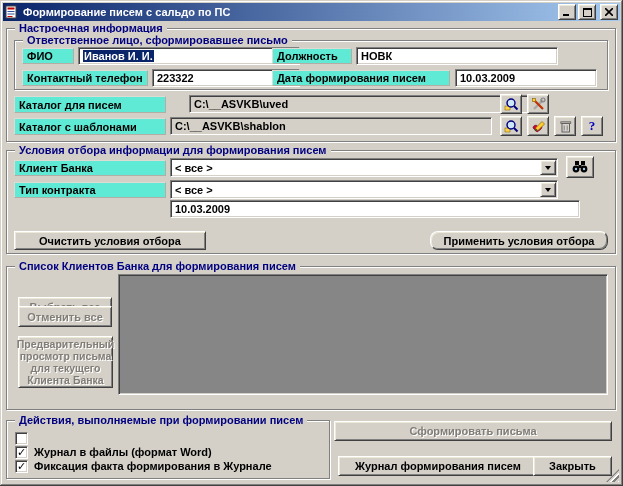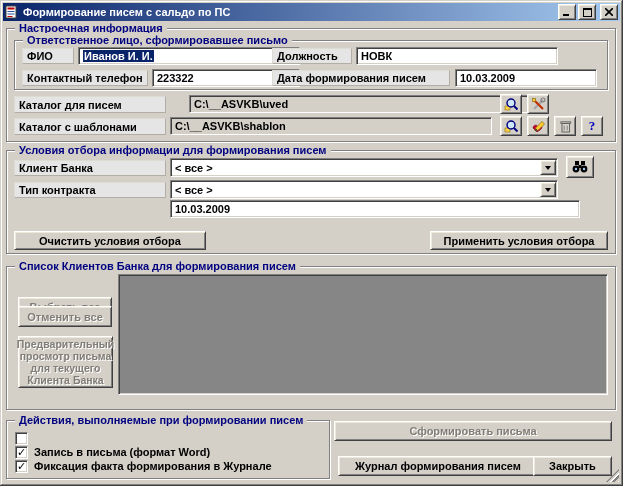--- a/index.html
+++ b/index.html
@@ -32,21 +32,21 @@
     border:1px solid #808080;
     box-shadow:inset 1px 1px 0 #fff, 1px 1px 0 #fff;
     box-sizing:border-box;
   }
   .gcap{
     position:absolute;top:-8px;left:8px;background:#d4d0c8;padding:0 4px;
     color:#000080;font-weight:700;font-size:11px;white-space:nowrap;line-height:14px;
   }
   
   .lbl{
-    background:#e5e5e5;border:1px solid;border-color:#dedbd5 #b2aea6 #b2aea6 #dedbd5;
+    background:#5eead4;border:1px solid;border-color:#dedbd5 #b2aea6 #b2aea6 #dedbd5;
     box-sizing:border-box;display:flex;align-items:center;padding:0 4px;
     font-weight:700;line-height:12px;
   }
   .sunken{
     border:1px solid;border-color:#808080 #fff #fff #808080;
     box-shadow:inset 1px 1px 0 #404040, inset -1px -1px 0 #d4d0c8;
     box-sizing:border-box;
   }
   .inp{background:#fff;display:flex;align-items:center;padding:0 4px;font-weight:700;}
   .inp-gray{background:#d4d0c8;display:flex;align-items:center;padding:0 4px;font-weight:700;}
@@ -217,41 +217,41 @@
   <div class="sunken combo" style="left:170px;top:180px;width:388px;height:19px;">
     <span>&lt; все &gt;</span>
     <span class="combo-arrow">
         <span class="tri"></span>
       </span>
   </div>
 
   <div class="abs sunken inp" style="left:170px;top:200px;width:410px;height:18px;">10.03.2009</div>
 
   <div class="abs btn" style="left:14px;top:231px;width:192px;height:19px;">Очистить условия отбора</div>
-  <div class="abs btn" style="left:430px;top:231px;width:178px;height:19px;">Применить условия отбора</div>
+  <div class="abs btn" style="left:430px;top:231px;width:178px;height:19px;border-radius:8px;">Применить условия отбора</div>
 
   <div class="abs group" style="left:6px;top:266px;width:610px;height:144px;">
     <span class="gcap">Список Клиентов Банка для формирования писем</span>
   </div>
 
   <div class="abs btn disabled" style="left:18px;top:278px;width:94px;height:20px;margin-top:19px;">Выбрать все</div>
   <div class="abs btn disabled" style="left:18px;top:306px;width:94px;height:21px;">Отменить все</div>
   <div class="abs btn disabled" style="left:18px;top:336px;width:95px;height:52px;line-height:12px;font-size:10.5px;">Предварительный просмотр письма для текущего Клиента Банка</div>
 
   <div class="abs sunken list" style="left:118px;top:274px;width:490px;height:121px;"></div>
 
   <div class="abs group" style="left:6px;top:420px;width:324px;height:59px;">
     <span class="gcap">Действия, выполняемые при формировании писем</span>
 
     <div class="cb-row" style="top:10px;">
       <span class="cb-box"></span>
     </div>
     <div class="cb-row" style="top:24px;">
       <span class="cb-box">✓</span>
-      <span class="cb-label">Запись в письма (формат Word)</span>
+      <span class="cb-label">Журнал в файлы (формат Word)</span>
     </div>
     <div class="cb-row" style="top:38px;">
       <span class="cb-box">✓</span>
       <span class="cb-label">Фиксация факта формирования в Журнале</span>
     </div>
   </div>
 
   <div class="abs btn disabled" style="left:334px;top:421px;width:278px;height:20px;">Сформировать письма</div>
   <div class="abs btn" style="left:338px;top:456px;width:200px;height:20px;">Журнал формирования писем</div>
   <div class="abs btn" style="left:533px;top:456px;width:79px;height:20px;">Закрыть</div>

